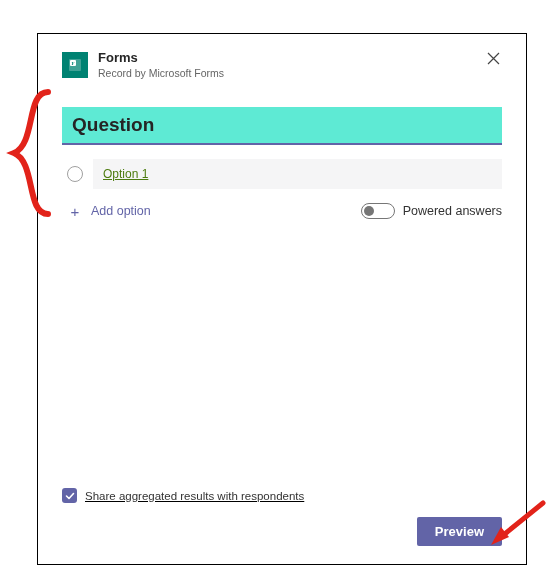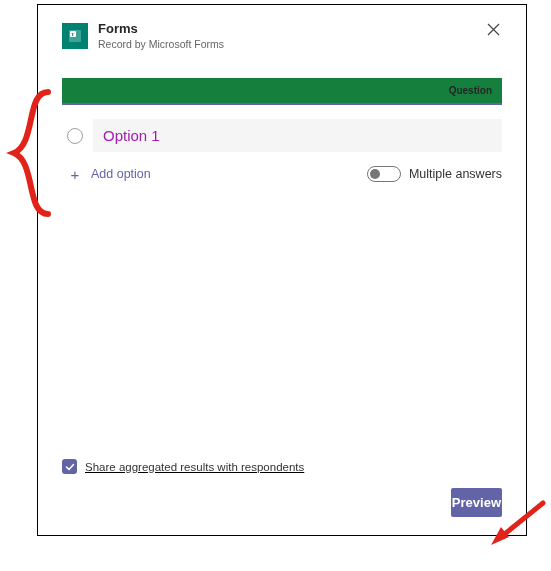--- a/index.html
+++ b/index.html
@@ -6,21 +6,21 @@
     body {
       font-family: "Segoe UI", Tahoma, sans-serif;
       width: 551px;
       height: 571px;
       background: #fff;
       position: relative;
     }
     .modal {
       position: absolute;
       left: 37px;
-      top: 4px;
+      top: 33px;
       width: 490px;
       height: 532px;
       border: 1.5px solid #000;
       background: #fff;
       padding: 16px 24px 18px 24px;
       display: flex;
       flex-direction: column;
     }
     .header { display: flex; align-items: flex-start; gap: 10px; }
     .forms-icon {
@@ -37,47 +37,47 @@
     .header-text { flex: 1; line-height: 1.2; }
     .header-title { font-weight: 700; font-size: 13px; color: #252525; }
     .header-sub { font-size: 10.5px; color: #656565; margin-top: 1px; }
     .close-btn {
       background: none; border: none; cursor: pointer;
       color: #454545; padding: 2px; font-size: 14px; line-height: 1;
     }
     .question-row { margin-top: 28px; }
     .question-input {
       width: 100%;
-      font-size: 10px;
+      font-size: 19px;
       font-weight: 600;
       color: #222;
-      background: #15803d;
+      background: #5eead4;
       border: none;
       border-bottom: 2px solid #6264a7;
       padding: 7px 10px 7px 10px;
       outline: none;
       font-family: inherit;
-      text-align: right;
     }
     .question-input::placeholder { color: #252525; font-weight: 600; }
     .options { margin-top: 14px; display: flex; flex-direction: column; gap: 10px; }
     .option-row { display: flex; align-items: center; gap: 10px; padding-left: 5px; }
     .radio-circle {
       width: 16px; height: 16px; border-radius: 50%;
       border: 1.5px solid #a0a0a0; flex-shrink: 0;
     }
     .option-input {
       flex: 1;
       background: #f5f5f6;
       border: none;
-      font-size: 15px;
-      color: #a21caf;
+      font-size: 12px;
+      color: #4d7c0f;
       padding: 8px 10px;
       outline: none;
       font-family: inherit;
+      text-decoration: underline;
     }
     .controls-row {
       display: flex;
       align-items: center;
       justify-content: space-between;
       margin-top: 14px;
       padding-left: 5px;
     }
     .add-option {
       display: flex; align-items: center; gap: 8px;
@@ -102,21 +102,21 @@
     .cbox {
       width: 15px; height: 15px; border-radius: 3px;
       display: flex; align-items: center; justify-content: center; flex-shrink: 0;
     }
     .cbox.checked { background: #6264a7; }
     .cbox.checked svg { width: 10px; height: 10px; }
     .cbox.unchecked { border: 1.5px solid #767676; background: #fff; }
     .footer { display: flex; justify-content: flex-end; }
     .preview-btn {
       background: #6264a7; color: #fff; border: none;
-      padding: 7px 1px; font-size: 13px; font-weight: 600;
+      padding: 7px 18px; font-size: 13px; font-weight: 600;
       border-radius: 2px; cursor: pointer; font-family: inherit;
     }
     
     .annot { position: absolute; pointer-events: none; }
     .brace { left: 6px; top: 88px; width: 50px; height: 130px; }
     .brace svg { width: 100%; height: 100%; }
     .arrow { right: 4px; bottom: 24px; width: 60px; height: 48px; }
     .arrow svg { width: 100%; height: 100%; }
   </style>
 </head>
@@ -156,21 +156,21 @@
 
   <div class="controls-row">
     <button class="add-option">
       <span class="plus">+</span>
       <span>Add option</span>
     </button>
     <div class="toggle-group">
       <div class="toggle">
         <div class="toggle-knob"></div>
       </div>
-      <span class="toggle-label">Multiple answers</span>
+      <span class="toggle-label">Powered answers</span>
     </div>
   </div>
 
   <div class="spacer"></div>
 
   <div class="checks">
     <label class="check-row">
       <span class="cbox checked">
         <svg viewBox="0 0 10 10">
             <path d="M1.5 5 L4 7.5 L8.5 2.5" stroke="#fff" stroke-width="1.6" fill="none" stroke-linecap="round" stroke-linejoin="round"></path>

